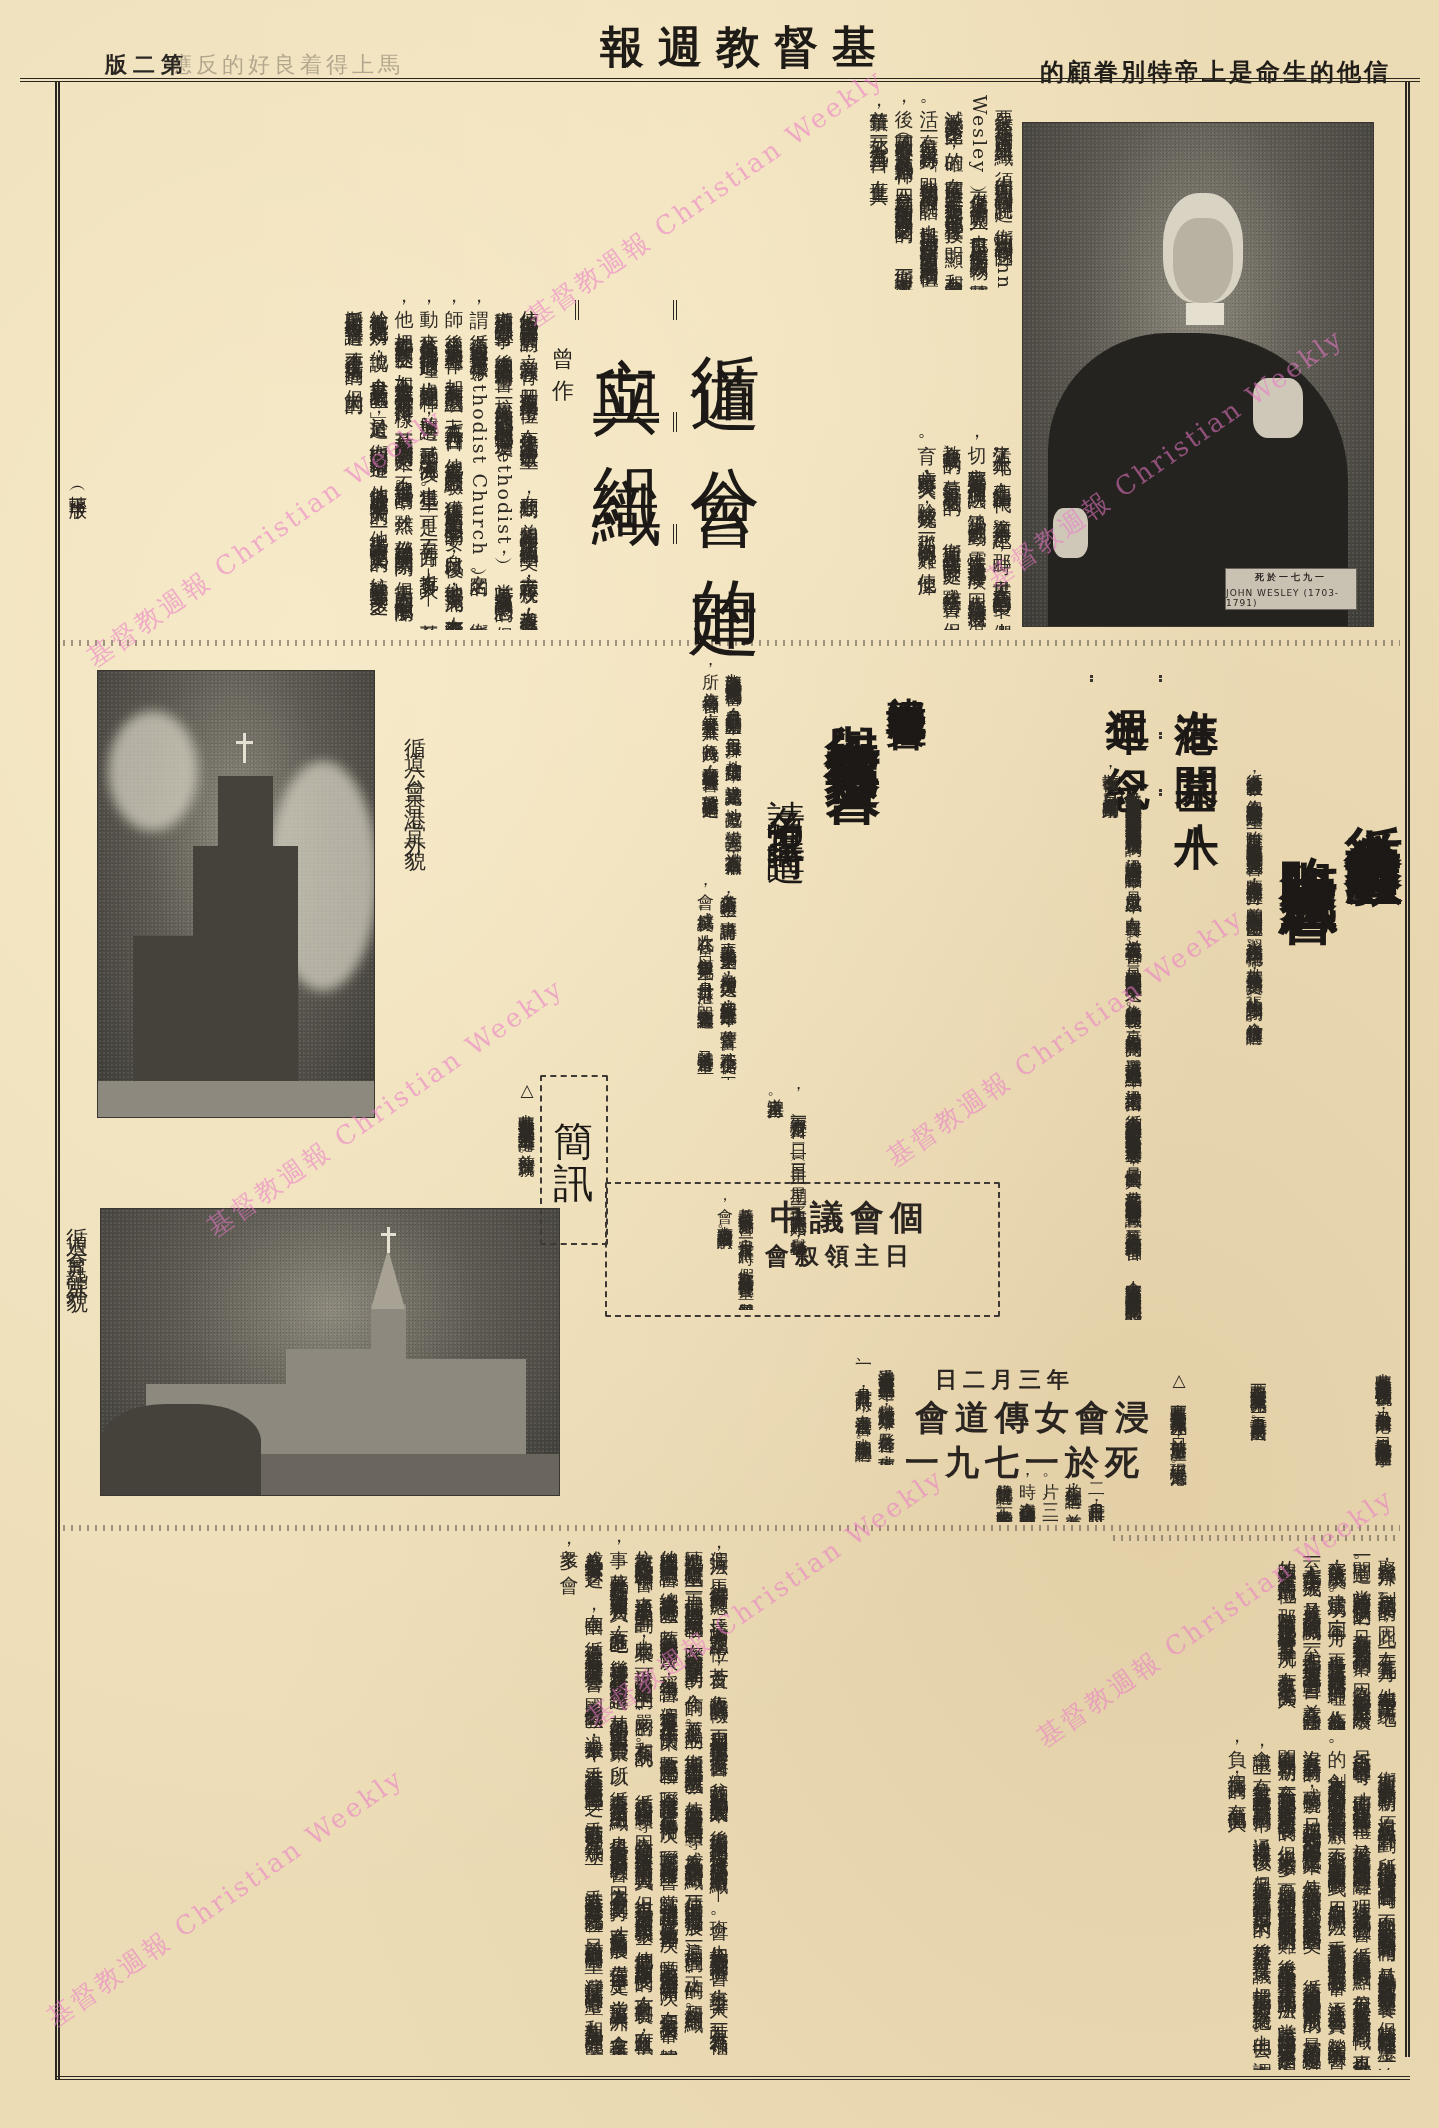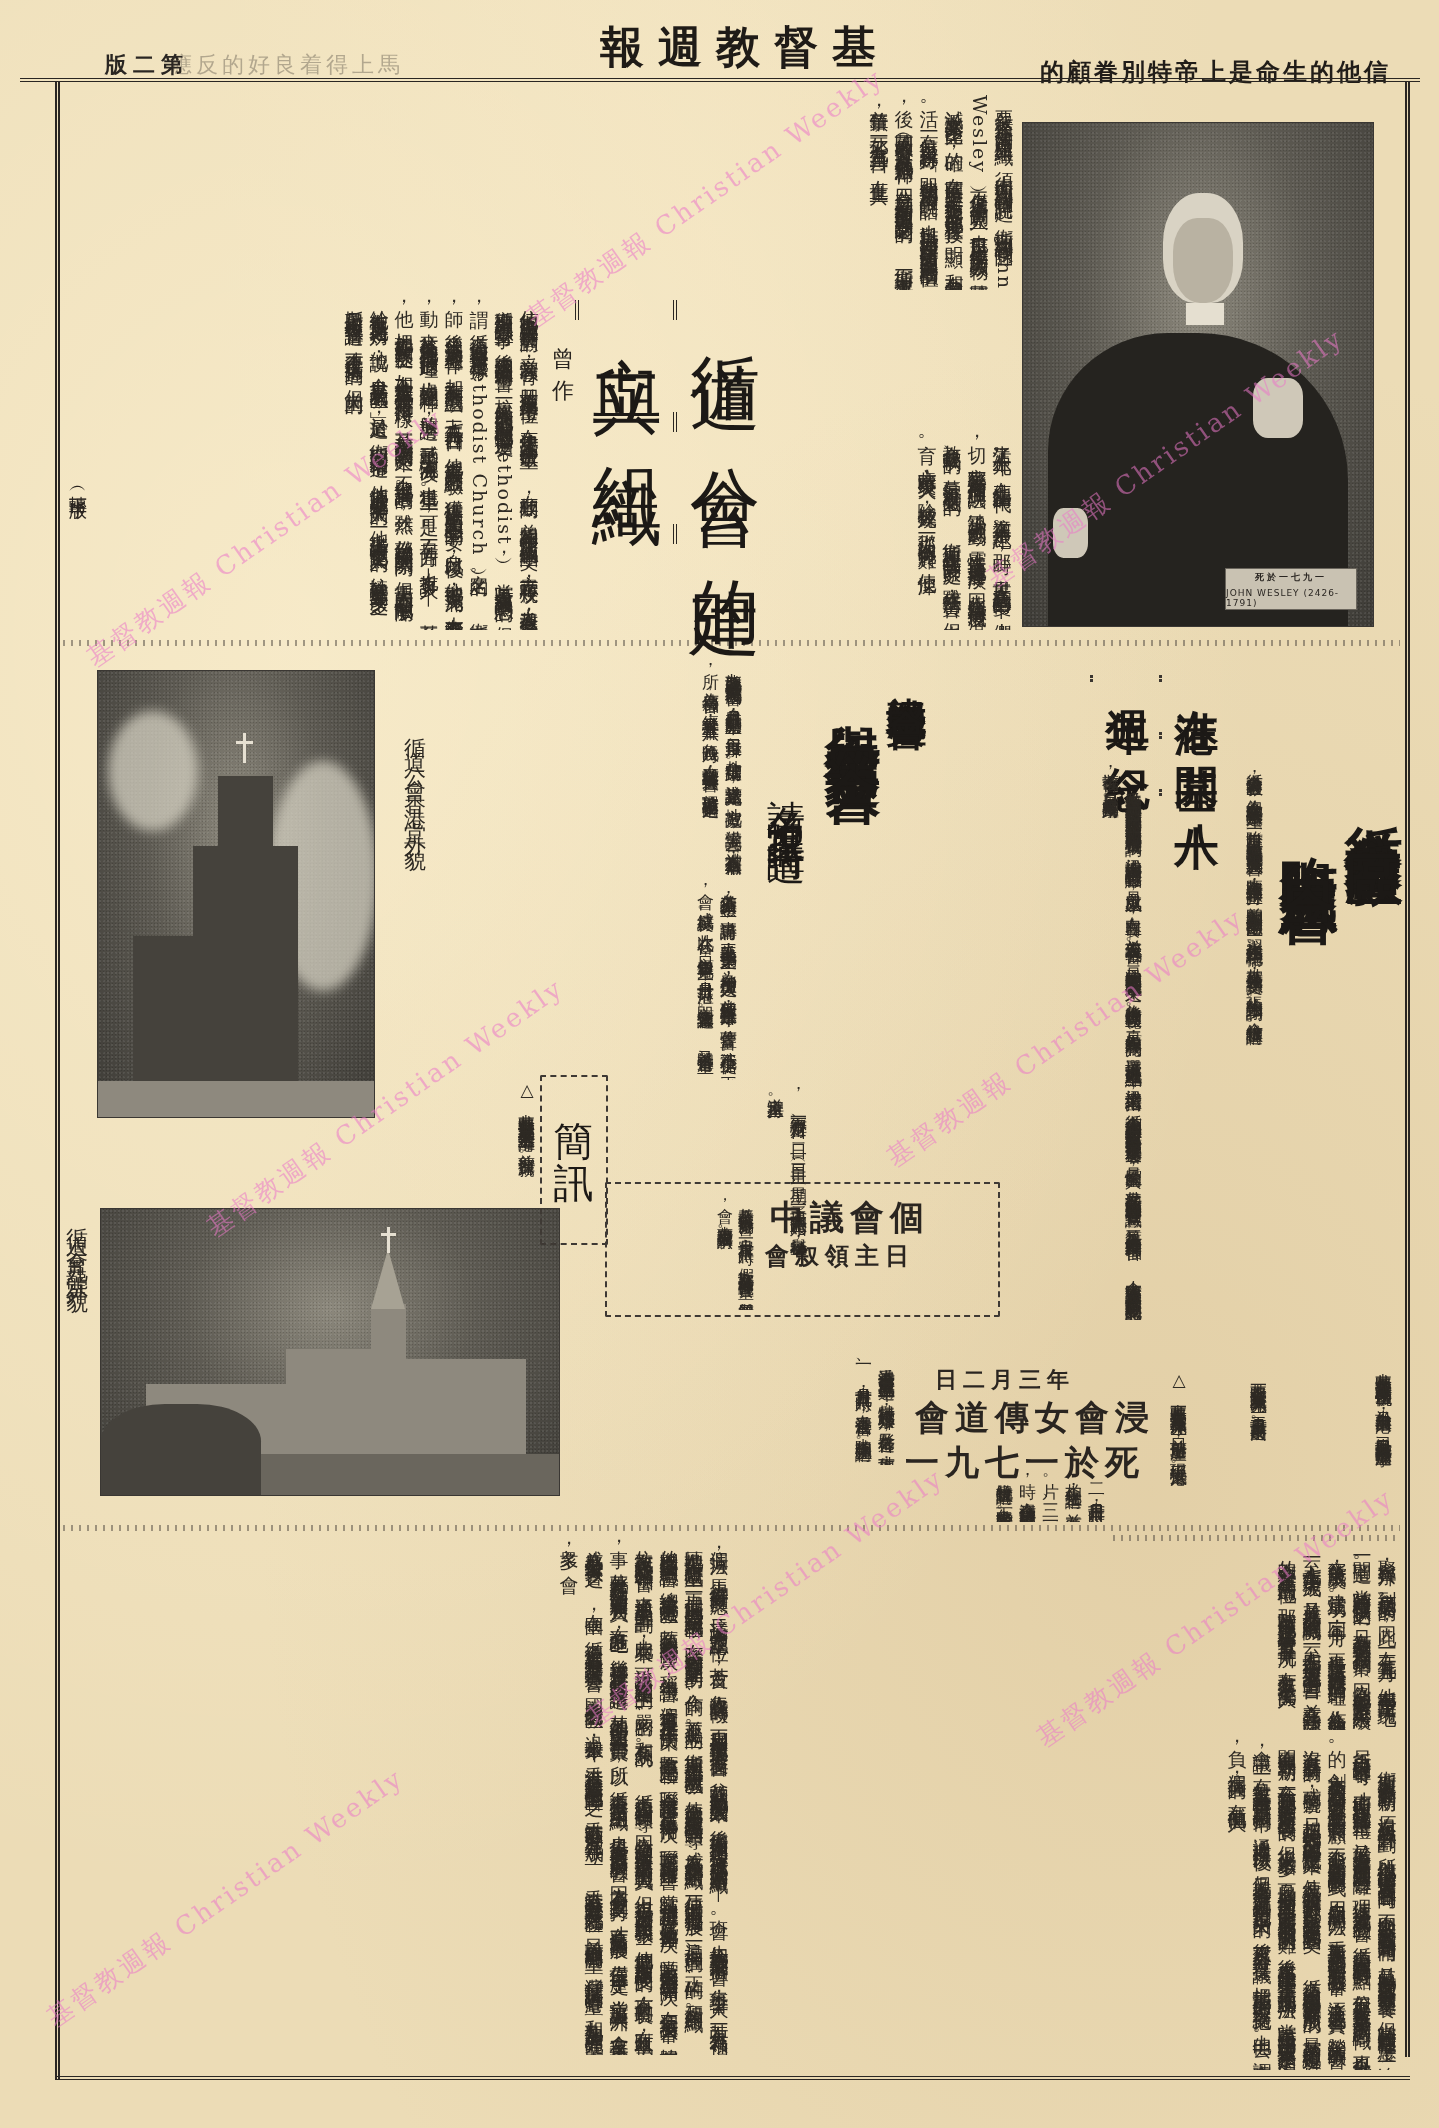--- a/index.html
+++ b/index.html
@@ -140,21 +140,21 @@
   <div class="photo" style="left:1022px; top:122px; width:352px; height:505px;">
     <div class="grain"></div>
     <div class="robe" style="left:25px; top:210px; width:300px; height:295px;"></div>
     <div class="wig" style="left:140px; top:70px; width:80px; height:110px;"></div>
     <div class="face" style="left:150px; top:95px; width:60px; height:85px;"></div>
     <div class="collar" style="left:163px; top:180px; width:38px; height:22px;"></div>
     <div class="hand" style="left:230px; top:255px; width:50px; height:60px;"></div>
     <div class="hand" style="left:30px; top:385px; width:35px; height:50px;"></div>
     <div class="caption-plate">
       <span style="letter-spacing:3px;font-weight:bold;">死於一七九一</span>
-      <span style="letter-spacing:1px;">JOHN WESLEY (2426-1791)</span>
+      <span style="letter-spacing:1px;">JOHN WESLEY (1703-1791)</span>
     </div>
   </div>
 
   <div class="hl hl-serif" style="left:575px; top:300px; height:320px; font-size:70px; line-height:90px; letter-spacing:10px; font-weight:normal; border-left:0;">
     <span style="display:inline-block; border-left:4px double #2a2622; padding-left:4px;">循道</span>
     <span style="display:inline-block; border-left:4px double #2a2622; padding-left:4px;">公會</span>
     <span style="display:inline-block; border-left:4px double #2a2622; padding-left:4px;">的建</span>
     <span style="display:inline-block; border-left:4px double #2a2622; padding-left:4px;">立與</span>
     <span style="display:inline-block; padding-left:4px;">組織</span>
   </div>

